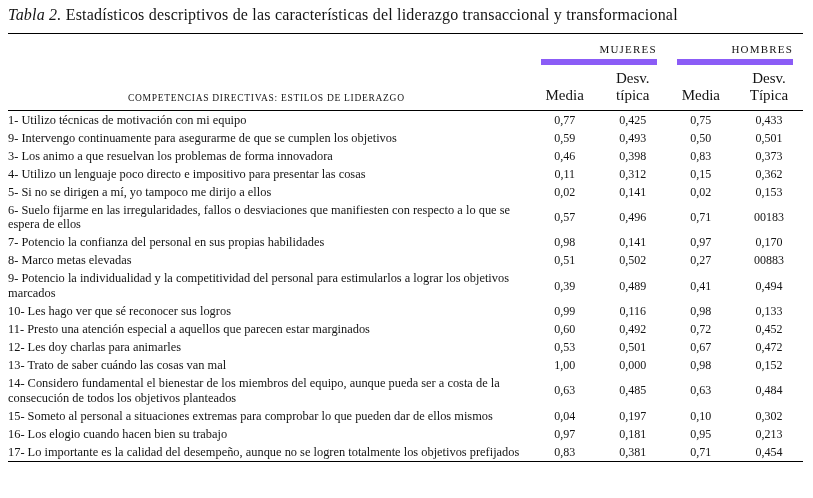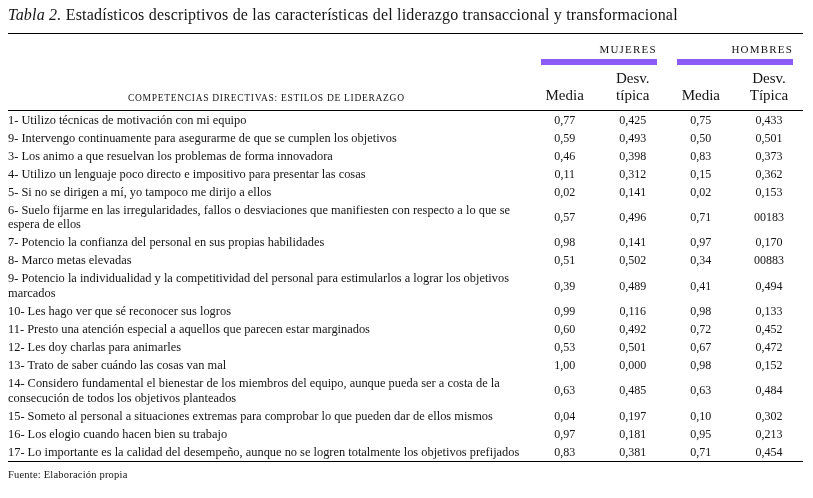--- a/index.html
+++ b/index.html
@@ -151,21 +151,21 @@
           <td class="item-cell">7- Potencio la confianza del personal en sus propias habilidades</td>
           <td class="num-cell">0,98</td>
           <td class="num-cell">0,141</td>
           <td class="num-cell">0,97</td>
           <td class="num-cell">0,170</td>
         </tr>
         <tr>
           <td class="item-cell">8- Marco metas elevadas</td>
           <td class="num-cell">0,51</td>
           <td class="num-cell">0,502</td>
-          <td class="num-cell">0,34</td>
+          <td class="num-cell">0,27</td>
           <td class="num-cell">00883</td>
         </tr>
         <tr>
           <td class="item-cell">9- Potencio la individualidad y la competitividad del personal para estimularlos a lograr los objetivos marcados</td>
           <td class="num-cell">0,39</td>
           <td class="num-cell">0,489</td>
           <td class="num-cell">0,41</td>
           <td class="num-cell">0,494</td>
         </tr>
         <tr>
@@ -220,15 +220,14 @@
         <tr>
           <td class="item-cell">17- Lo importante es la calidad del desempeño, aunque no se logren totalmente los objetivos prefijados</td>
           <td class="num-cell">0,83</td>
           <td class="num-cell">0,381</td>
           <td class="num-cell">0,71</td>
           <td class="num-cell">0,454</td>
         </tr>
       </tbody>
   </table>
 
-  <div class="source">Fuente: Elaboración propia</div>
 
 </div>
 
 </body></html>

